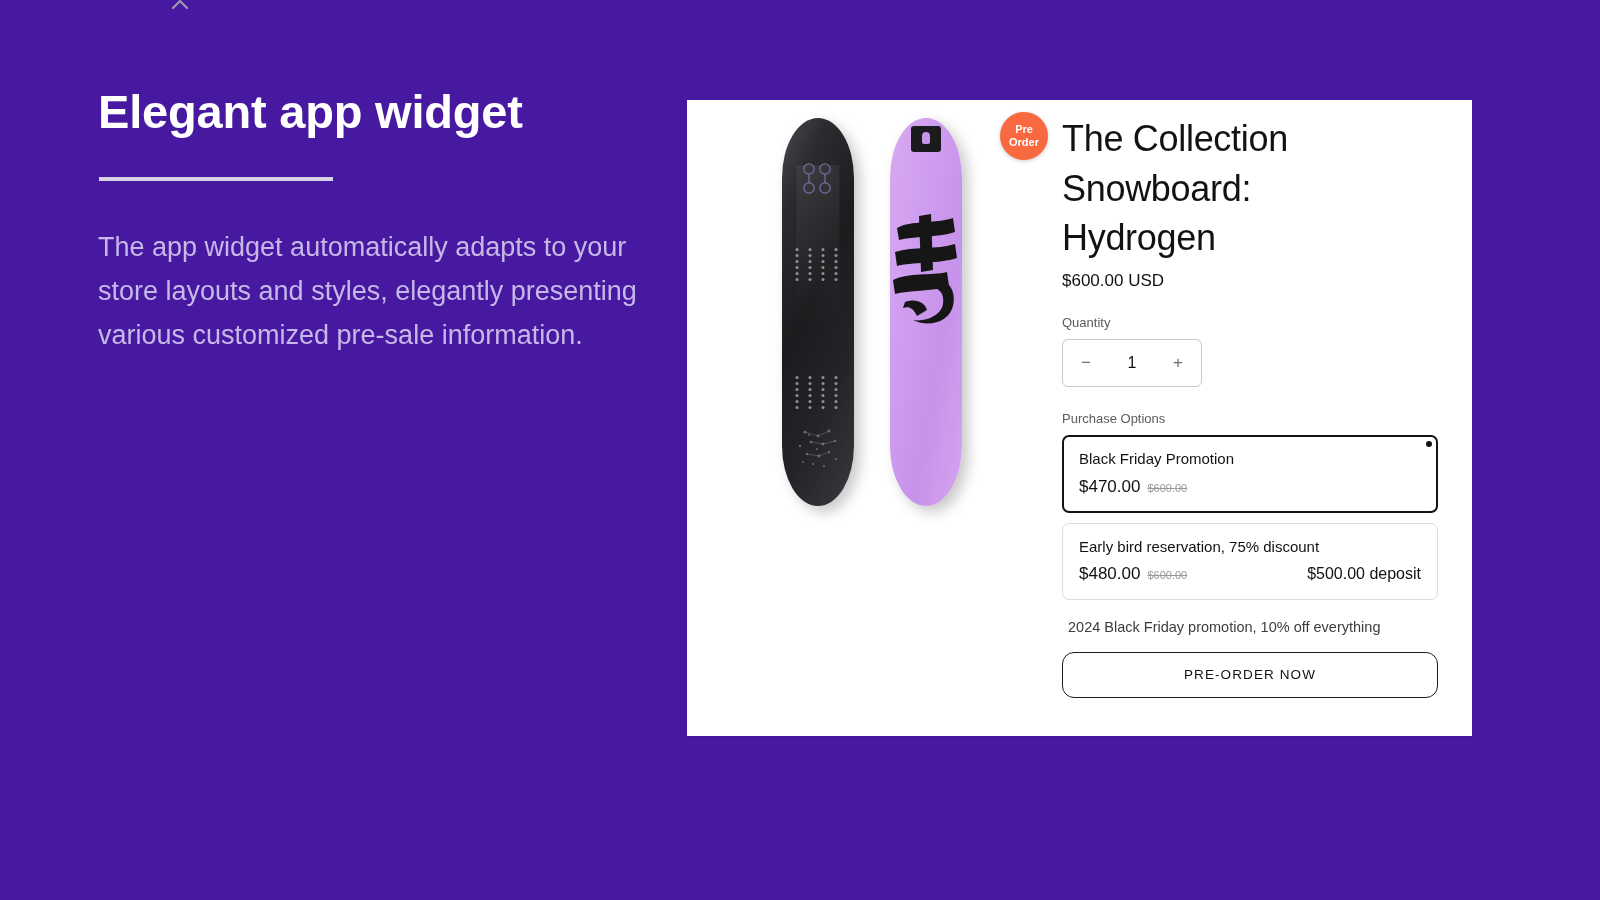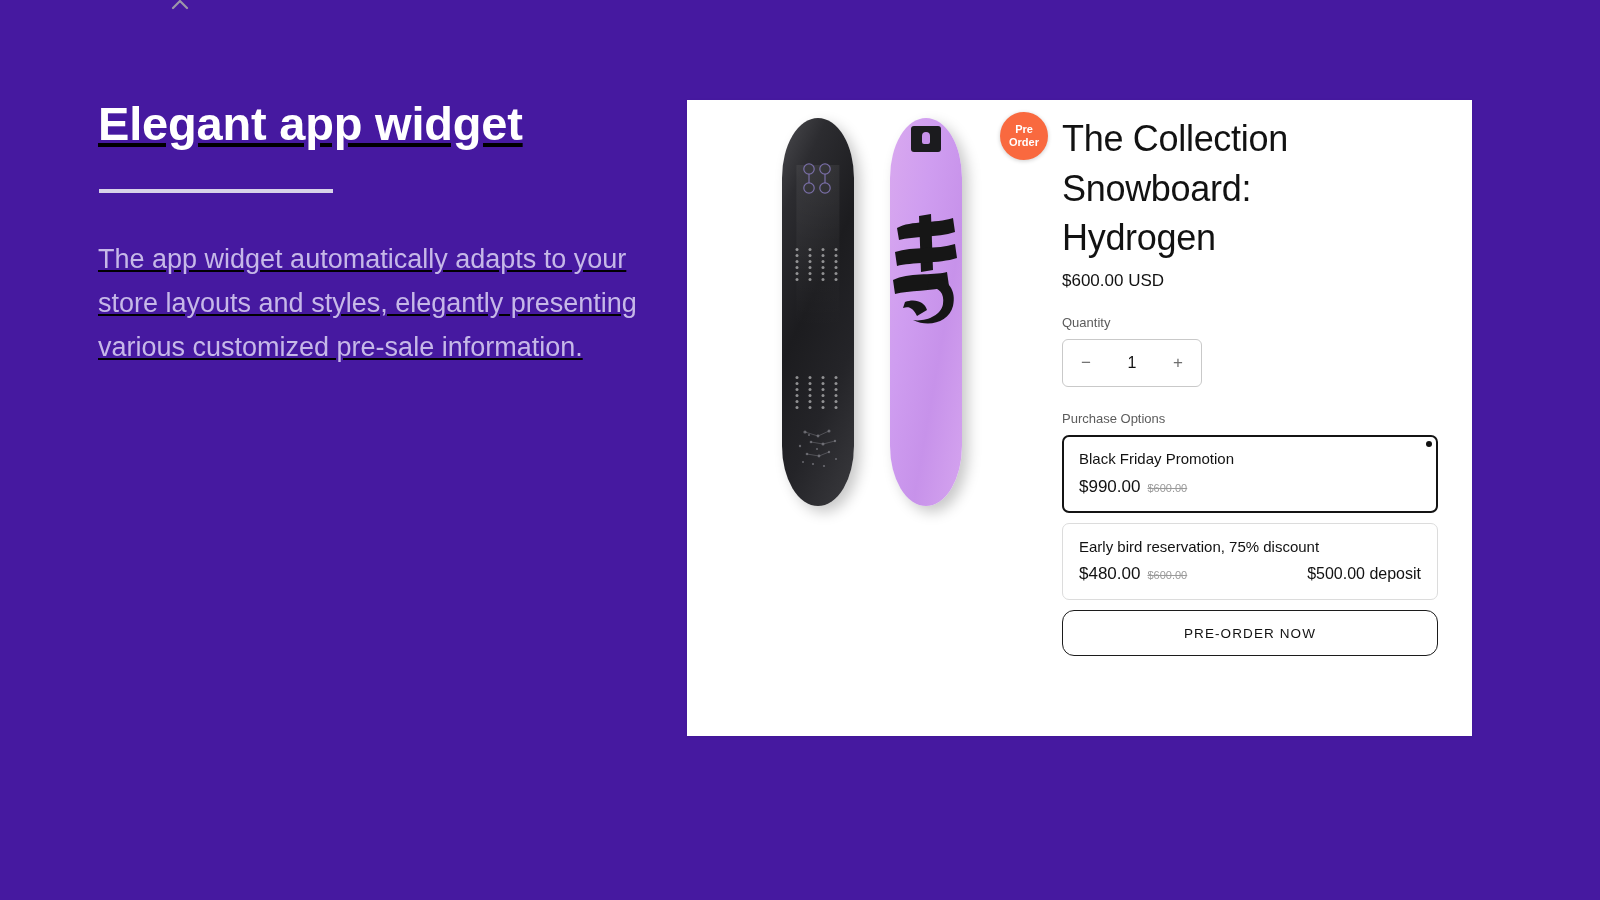--- a/index.html
+++ b/index.html
@@ -13,21 +13,21 @@
   
   .top-chevron {
     position: absolute; left: 168px; top: -8px;
     width: 24px; height: 24px;
     color: #9c96a8;
   }
   .top-chevron svg { display: block; }
 
   
   .promo {
-    position: absolute; left: 98px; top: 96px; width: 560px; text-decoration: underline;
+    position: absolute; left: 98px; top: 84px; width: 560px;
   }
   .promo-title {
     font-size: 47px; line-height: 1.18; font-weight: 700;
     color: #ffffff; letter-spacing: -0.2px;
   }
   .promo-rule {
     width: 234px; height: 4px; background: #d8d3e8;
     margin: 38px 0 0 1px;
   }
   .promo-body {
@@ -330,37 +330,38 @@
 
     <div class="field-label">Purchase Options</div>
 
     <div class="options">
 
       <div class="option selected">
         <div class="option-dot"></div>
         <div class="option-title">Black Friday Promotion</div>
         <div class="option-prices">
           <div class="price-left">
-            <span class="price-now">$990.00</span>
+            <span class="price-now">$470.00</span>
             <span class="price-was">$600.00</span>
           </div>
           <span class="price-deposit"></span>
         </div>
       </div>
 
       <div class="option">
         <div class="option-title">Early bird reservation, 75% discount</div>
         <div class="option-prices">
           <div class="price-left">
             <span class="price-now">$480.00</span>
             <span class="price-was">$600.00</span>
           </div>
           <span class="price-deposit">$500.00 deposit</span>
         </div>
       </div>
 
     </div>
 
+    <div class="promo-note">2024 Black Friday promotion, 10% off everything</div>
 
     <button class="cta">PRE-ORDER NOW</button>
   </div>
 
 </section>
 
 </body></html>

